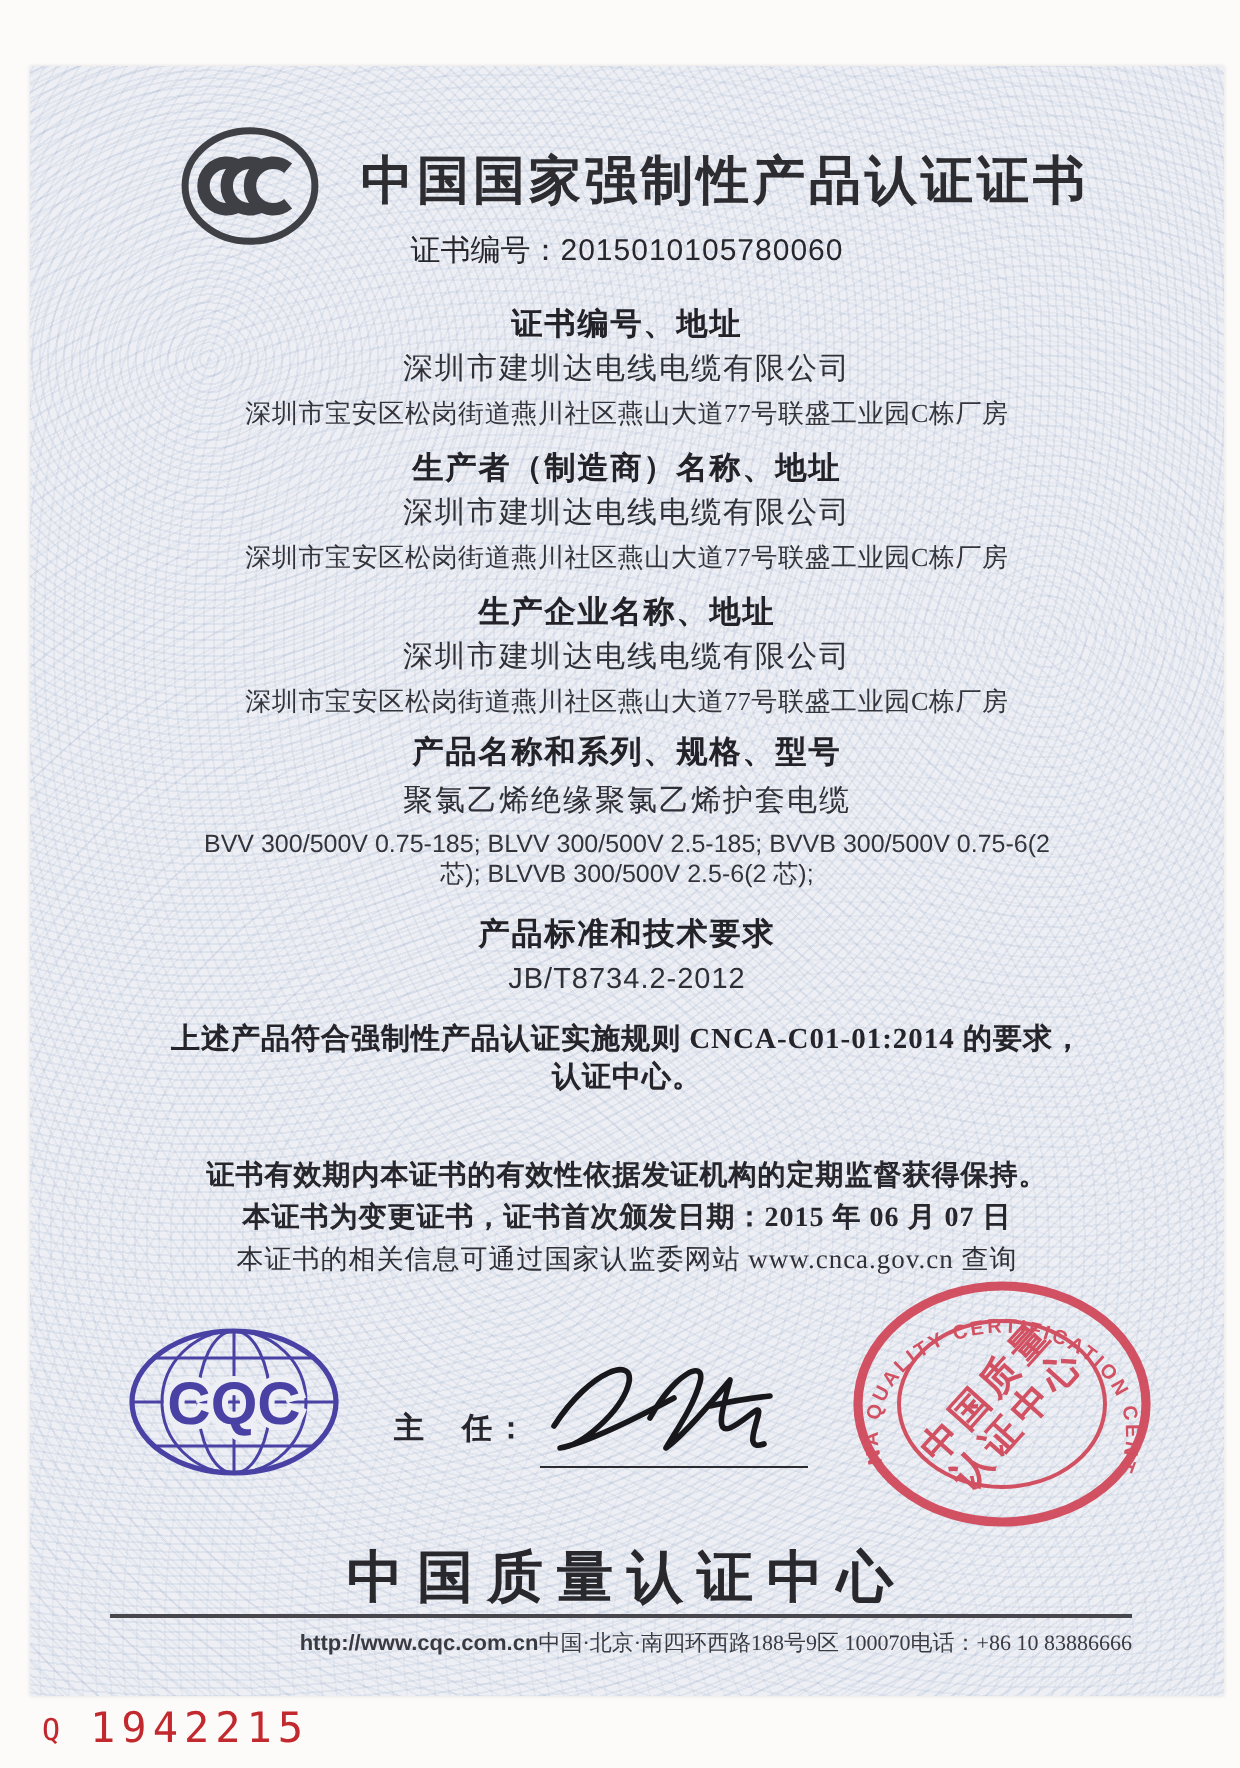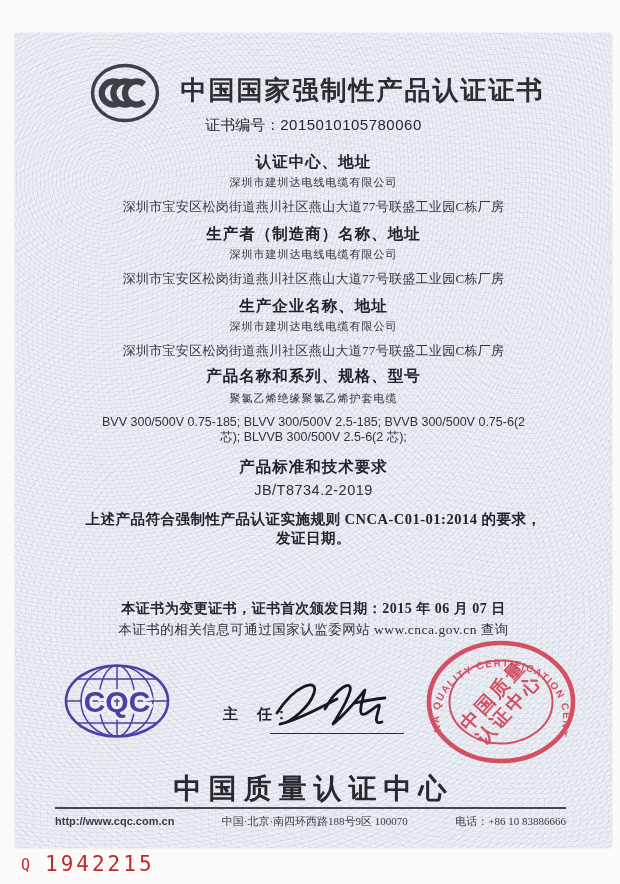--- a/index.html
+++ b/index.html
@@ -23,49 +23,49 @@
   }
   .abs{position:absolute;left:0;right:0;text-align:center;}
   .title{
     position:absolute;left:140px;right:42px;top:40px;text-align:center;
     font-family:"Liberation Sans","DejaVu Sans",sans-serif;
     font-size:26px;font-weight:bold;letter-spacing:2px;color:#2c2c31;
   }
   .certno{top:83px;font-size:15px;font-weight:normal;color:#26262c;}
   .certno .num{font-family:"Liberation Sans","DejaVu Sans",sans-serif;letter-spacing:.5px;}
   .hd{font-size:15.5px;font-weight:bold;letter-spacing:1px;color:#222228;}
-  .ln15{font-size:11px;letter-spacing:1px;color:#303038;}
+  .ln15{font-size:15px;letter-spacing:1px;color:#303038;}
   .ln13{font-size:13px;letter-spacing:.3px;color:#34343c;}
   .spec{
     font-family:"Liberation Sans","DejaVu Sans",sans-serif;
     font-size:12.5px;color:#33333b;line-height:15px;
     left:80px;right:80px;
   }
   .std{font-family:"Liberation Sans","DejaVu Sans",sans-serif;font-size:14.5px;letter-spacing:.5px;color:#2f2f37;}
   .bold14{font-size:14.5px;font-weight:bold;color:#24242a;letter-spacing:.5px;}
   .dateline{font-size:15px;font-weight:bold;color:#222228;}
   .dategap{display:inline-block;width:30px;}
   .note-b{font-size:14px;font-weight:bold;color:#26262c;letter-spacing:.5px;}
   .note{font-size:13.5px;color:#2f2f37;letter-spacing:.5px;}
   .director{
-    position:absolute;left:208px;top:672px;
+    position:absolute;left:182px;top:672px;
     font-size:15px;font-weight:bold;letter-spacing:2px;color:#26262c;
   }
   .sig-underline{position:absolute;left:255px;top:700px;width:134px;border-bottom:1.5px solid #2a2a30;}
   .cqc-logo{position:absolute;left:46px;top:629px;}
   .signature{position:absolute;left:252px;top:640px;}
   .seal{position:absolute;left:406px;top:602px;opacity:.92;}
   .orgname{
     top:737px;font-family:Liberation Mono, monospace;
     font-size:28px;font-weight:600;letter-spacing:7px;color:#28282d;
   }
   .footrule{position:absolute;left:40px;right:46px;top:774px;border-top:2px solid #46464c;}
   .footrow{
     position:absolute;left:40px;right:46px;top:781px;
-    display:flex;justify-content:space-between;align-items:baseline;
+    display:flex;justify-content:flex-end;align-items:baseline;
     font-size:11px;color:#3a3a42;
   }
   .footrow .web{font-family:"Liberation Sans","DejaVu Sans",sans-serif;font-weight:bold;font-size:11px;}
   .serial{
     position:absolute;left:21px;top:852px;
     display:flex;align-items:flex-end;gap:15px;
     font-family:"DejaVu Sans Mono","Liberation Mono",monospace;
     color:#c2292e;
   }
   .serial .pfx{font-size:15px;line-height:22px;}
@@ -82,43 +82,44 @@
       <path d="M 57.7 22.8 A 12 12 0 1 0 57.7 41.2" fill="none" stroke="#3f3f46" stroke-width="6.4"></path>
       <path d="M 45.7 22.8 A 12 12 0 1 0 45.7 41.2" fill="none" stroke="#3f3f46" stroke-width="6.4"></path>
       <path d="M 33.7 22.8 A 12 12 0 1 0 33.7 41.2" fill="none" stroke="#3f3f46" stroke-width="6.4"></path>
     </svg>
     <div class="title">中国国家强制性产品认证证书</div>
 
     <div class="abs certno">
       <span>证书编号：</span><span class="num">2015010105780060</span>
     </div>
 
-    <div class="abs hd" style="top:119px">认证中心、地址</div>
+    <div class="abs hd" style="top:119px">证书编号、地址</div>
     <div class="abs ln15" style="top:142px">深圳市建圳达电线电缆有限公司</div>
     <div class="abs ln13" style="top:165px">深圳市宝安区松岗街道燕川社区燕山大道77号联盛工业园C栋厂房</div>
 
     <div class="abs hd" style="top:191px">生产者（制造商）名称、地址</div>
     <div class="abs ln15" style="top:214px">深圳市建圳达电线电缆有限公司</div>
     <div class="abs ln13" style="top:237px">深圳市宝安区松岗街道燕川社区燕山大道77号联盛工业园C栋厂房</div>
 
     <div class="abs hd" style="top:263px">生产企业名称、地址</div>
     <div class="abs ln15" style="top:286px">深圳市建圳达电线电缆有限公司</div>
     <div class="abs ln13" style="top:309px">深圳市宝安区松岗街道燕川社区燕山大道77号联盛工业园C栋厂房</div>
 
     <div class="abs hd" style="top:333px">产品名称和系列、规格、型号</div>
     <div class="abs ln15" style="top:358px">聚氯乙烯绝缘聚氯乙烯护套电缆</div>
     <div class="abs spec" style="top:382px">BVV 300/500V 0.75-185; BLVV 300/500V 2.5-185; BVVB 300/500V 0.75-6(2 芯); BLVVB 300/500V 2.5-6(2 芯);</div>
 
     <div class="abs hd" style="top:424px">产品标准和技术要求</div>
-    <div class="abs std" style="top:449px">JB/T8734.2-2019</div>
+    <div class="abs std" style="top:449px">JB/T8734.2-2012</div>
 
     <div class="abs bold14" style="top:477px">上述产品符合强制性产品认证实施规则 CNCA-C01-01:2014 的要求，</div>
-    <div class="abs bold14" style="top:496px">发证日期。</div>
+    <div class="abs bold14" style="top:496px">认证中心。</div>
 
 
+    <div class="abs note-b" style="top:546px">证书有效期内本证书的有效性依据发证机构的定期监督获得保持。</div>
     <div class="abs note-b" style="top:567px">本证书为变更证书，证书首次颁发日期：2015 年 06 月 07 日</div>
     <div class="abs note" style="top:588px">本证书的相关信息可通过国家认监委网站 www.cnca.gov.cn 查询</div>
 
     <svg class="cqc-logo" width="112" height="78" viewBox="0 0 112 78">
       <defs>
           <clipPath id="globeClip">
             <ellipse cx="56" cy="39" rx="51" ry="35.5"></ellipse>
           </clipPath>
         </defs>
       <ellipse cx="56" cy="39" rx="51" ry="35.5" fill="none" stroke="#4a41a4" stroke-width="2.6"></ellipse>

